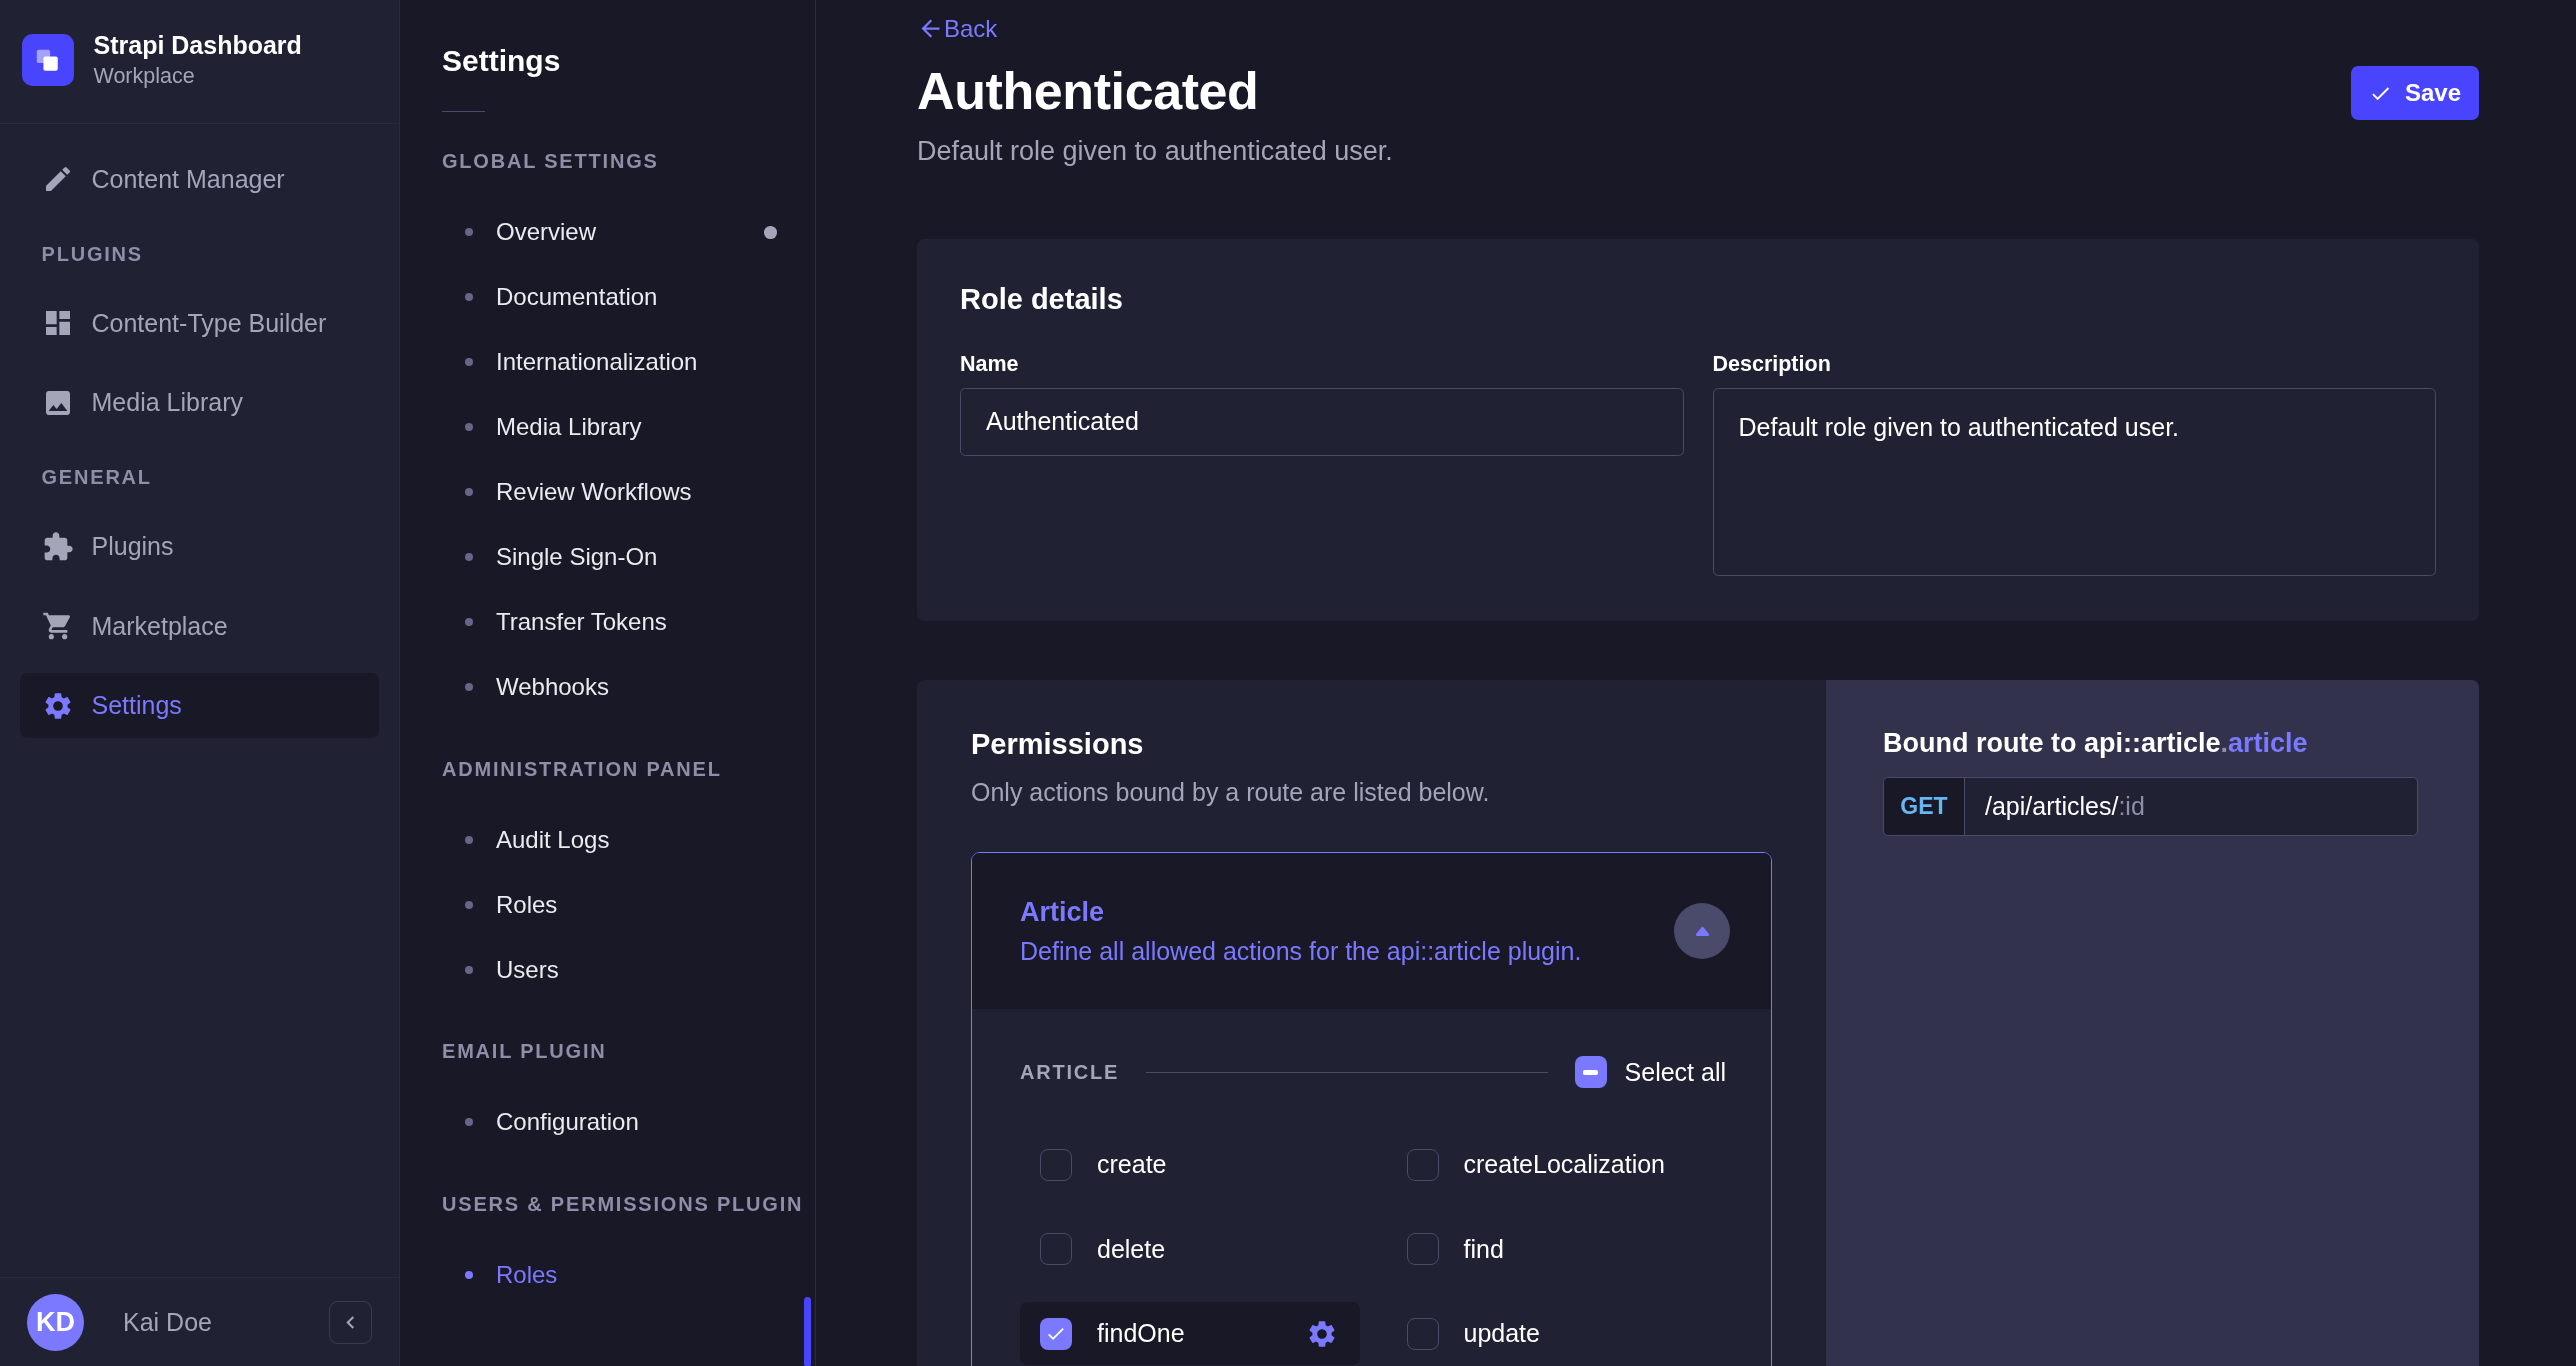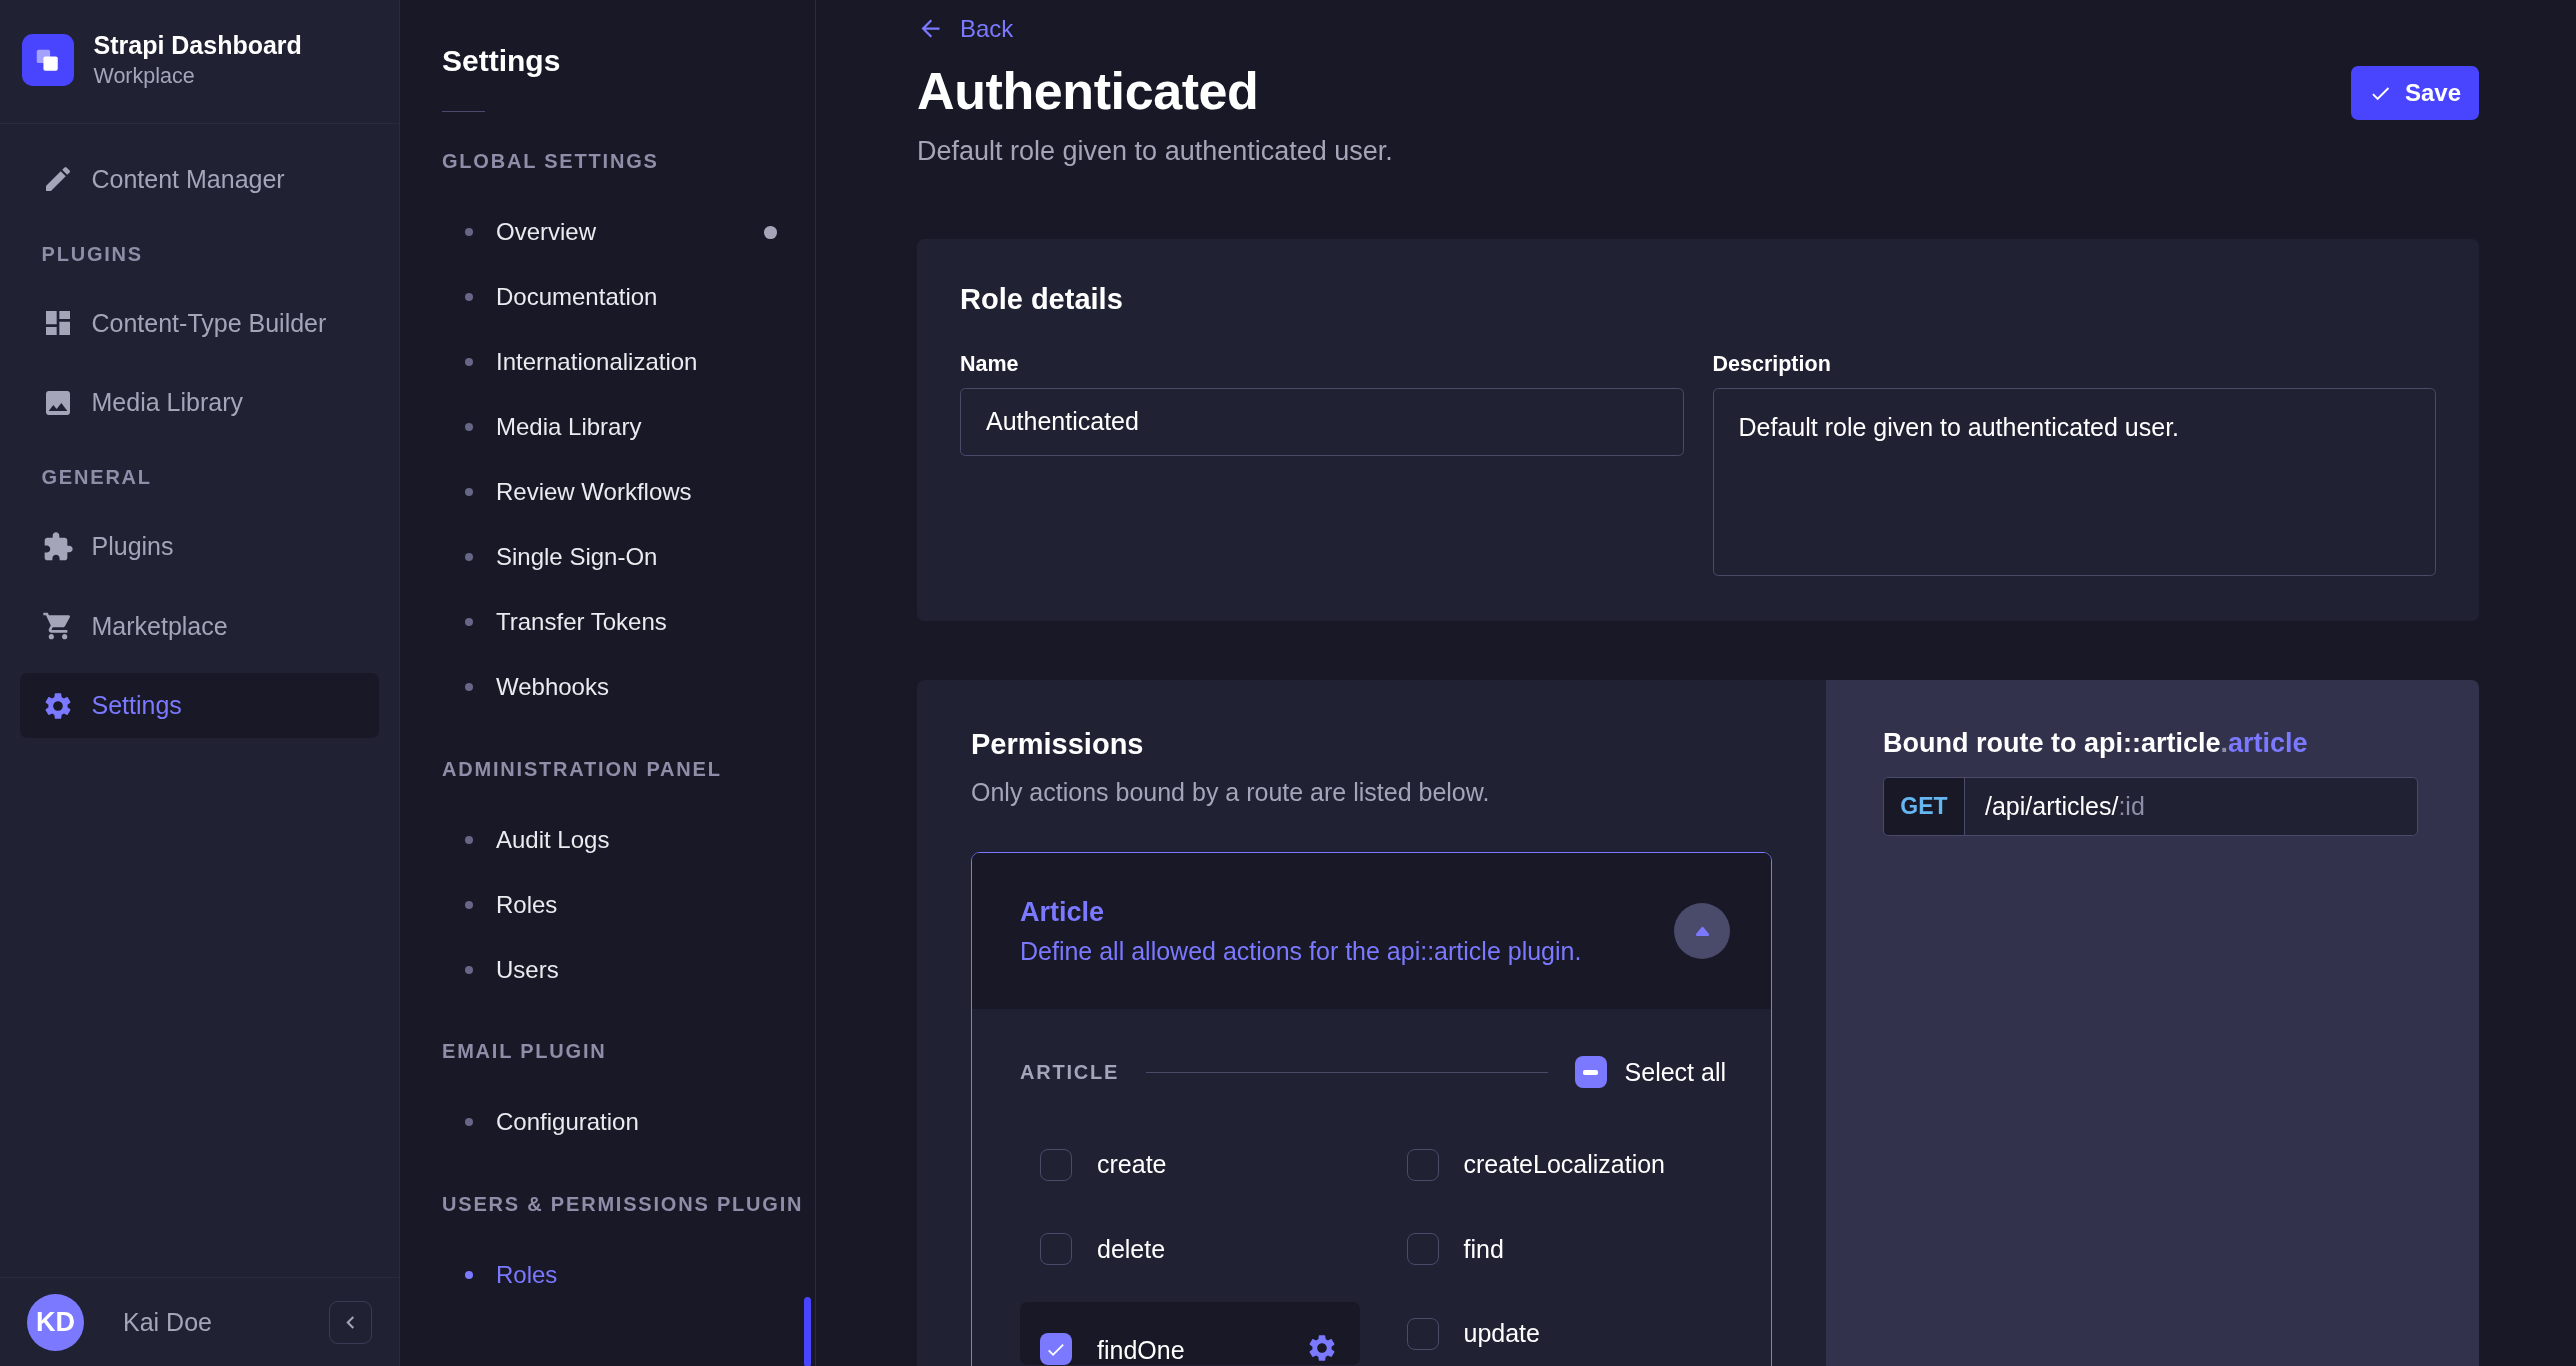--- a/index.html
+++ b/index.html
@@ -83,21 +83,21 @@
     position:absolute; right:3.6px; bottom:0; width:7.2px; height:70px;
     background:#4945ff; border-radius:3.6px;
   }
 
   
   .content {
     position:absolute; left:817px; right:0; top:0; bottom:0;
     background:#181826; padding:10.8px 97px 0 100px; overflow:hidden;
   }
   .back-row {
-    display:inline-flex; align-items:center; gap:16px; color:#7b79ff;
+    display:inline-flex; align-items:center; gap:0; color:#7b79ff;
     font-size:24px; height:36px; cursor:pointer;
   }
   .title-row { display:flex; justify-content:space-between; align-items:flex-start; margin-top:16px; }
   .page-title { font-size:52px; font-weight:800; line-height:56px; letter-spacing:-0.4px; }
   .save-btn {
     display:flex; align-items:center; gap:12.6px; background:#4945ff; border:none;
     border-radius:7.2px; height:54px; padding:0 18px; color:#ffffff;
     font-size:24px; font-weight:bold; cursor:pointer; margin-top:3.6px;
     font-family:"Liberation Sans", sans-serif;
   }
@@ -156,21 +156,21 @@
   .checkbox.checked, .checkbox.indeterminate { background:#7b79ff; }
   .minus-bar { width:14.4px; height:4.5px; background:#ffffff; border-radius:1.8px; }
   .actions-grid {
     display:grid; grid-template-columns:1fr 1fr; column-gap:27px; row-gap:21.5px;
     margin-top:45px;
   }
   .action-cell {
     height:63px; display:flex; align-items:center; gap:25px;
     padding:0 20px; font-size:25px; border-radius:7.2px;
   }
-  .action-cell.selected { background:#181826;align-items:flex-end; }
+  .action-cell.selected { background:#181826; }
   .gear-btn {
     margin-left:auto; background:none; border:none; color:#7b79ff;
     cursor:pointer; width:34px; height:34px; padding:0;
   }
 
   
   .route-panel { flex:1; background:#32324d; border-radius:0 7.2px 0 0; padding:47px 57px; }
   .route-title { font-size:27px; font-weight:bold; line-height:32px; }
   .route-title .sep { color:#8e8ea9; }
   .route-title .controller { color:#7b79ff; }

